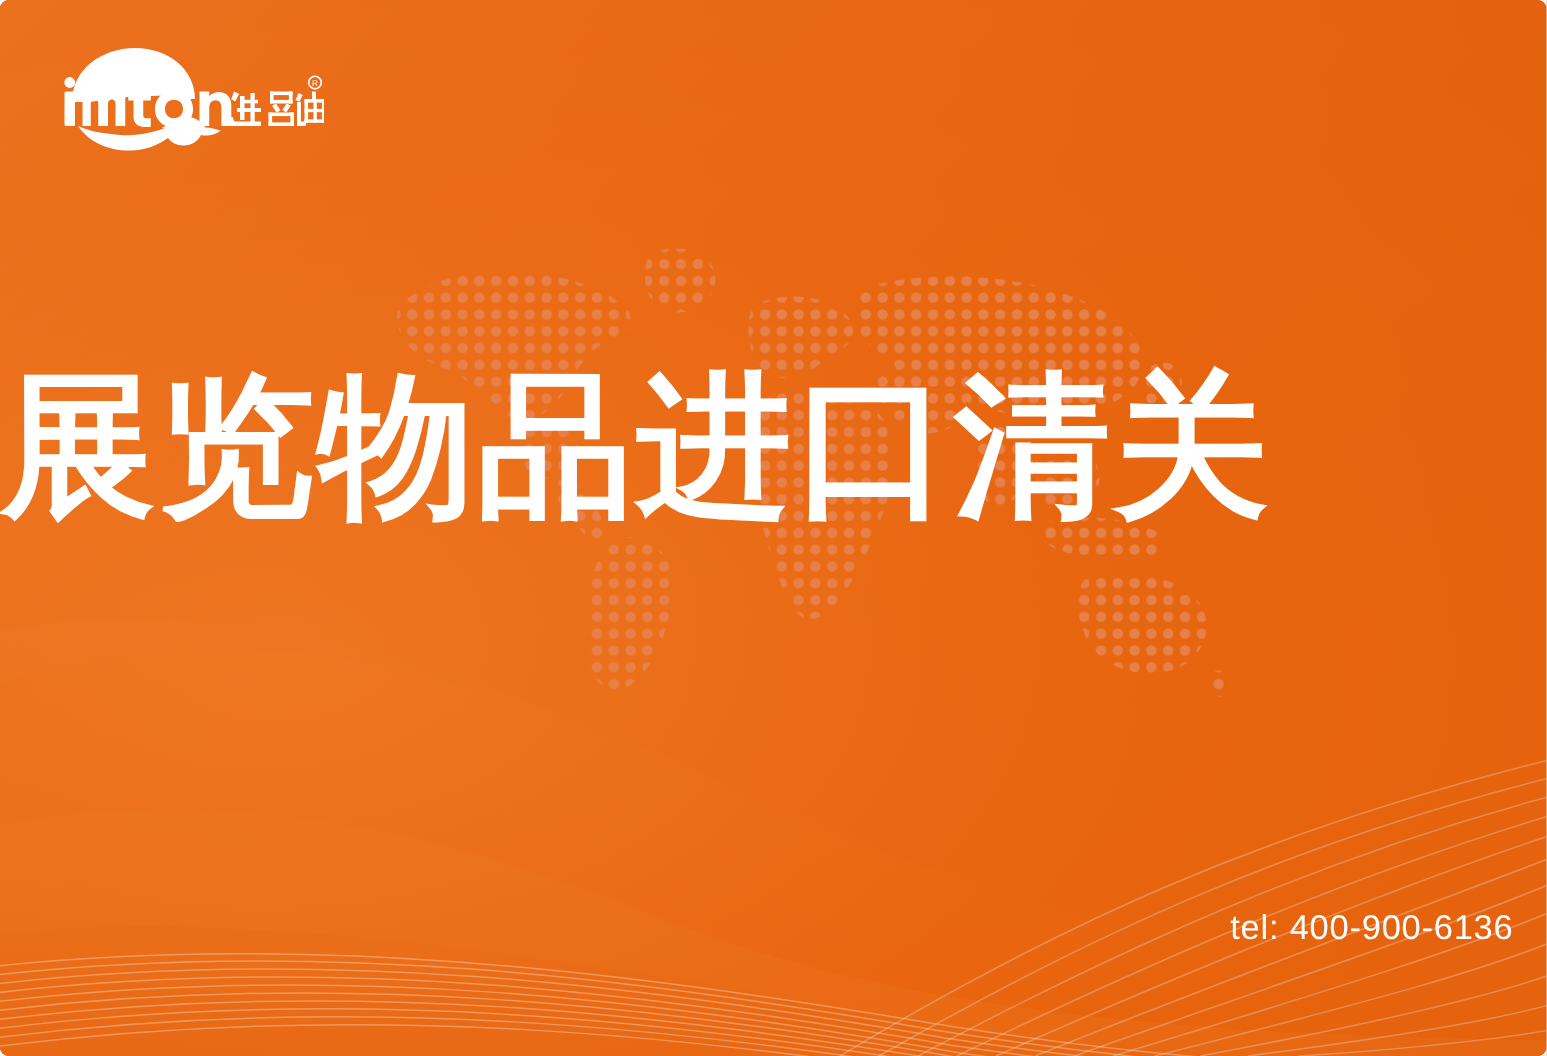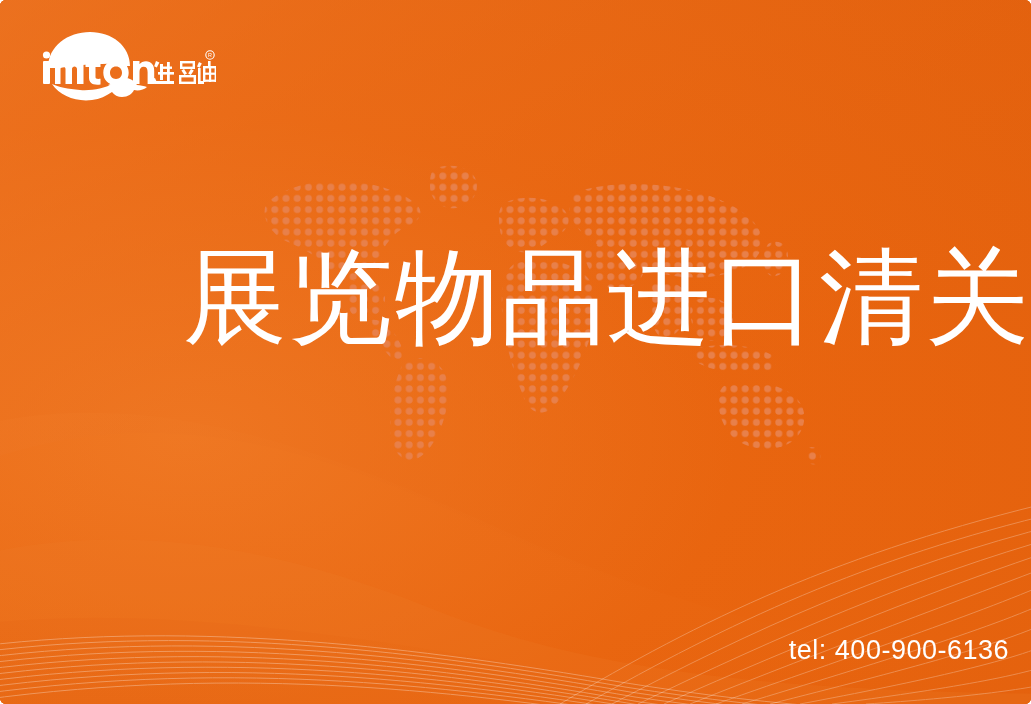--- a/index.html
+++ b/index.html
@@ -51,38 +51,38 @@
     width: 182px;
     height: 76px;
   }
 
   
   .headline {
     position: absolute;
     left: 0;
     top: 232px;
     width: 1031px;
-    text-align: right;
+    text-align: left;
     color: #ffffff;
     font-family: "DejaVu Sans", "Liberation Sans", sans-serif;
-    font-weight: 400;
+    font-weight: 700;
     font-size: 104px;
     line-height: 130px;
     letter-spacing: 2px;
     white-space: nowrap;
   }
   .headline-line { display: block; }
 
   
   .phone {
     position: absolute;
     right: 22px;
-    top: 637px;
+    top: 607px;
     color: #ffffff;
-    font-size: 27px;
+    font-size: 23px;
     letter-spacing: 0.5px;
     line-height: 1;
     white-space: nowrap;
   }
 </style>
 </head>
 <body>
 
 <div id="banner">
 

